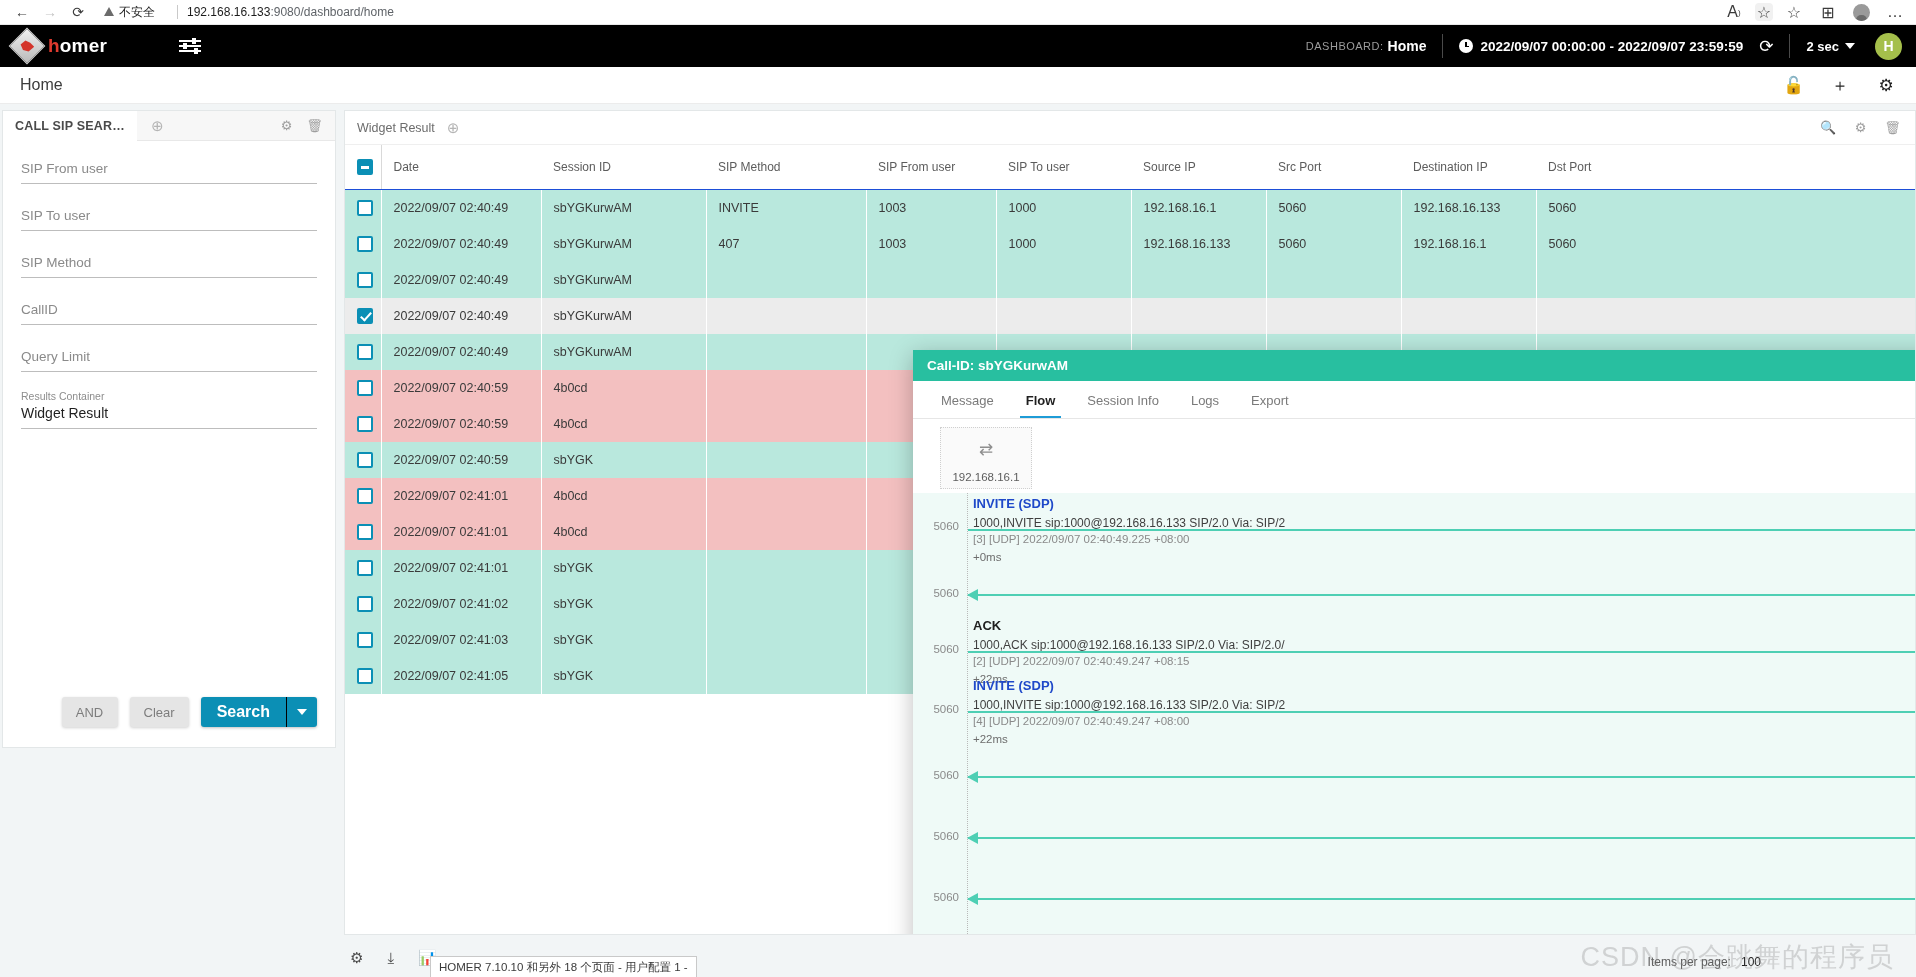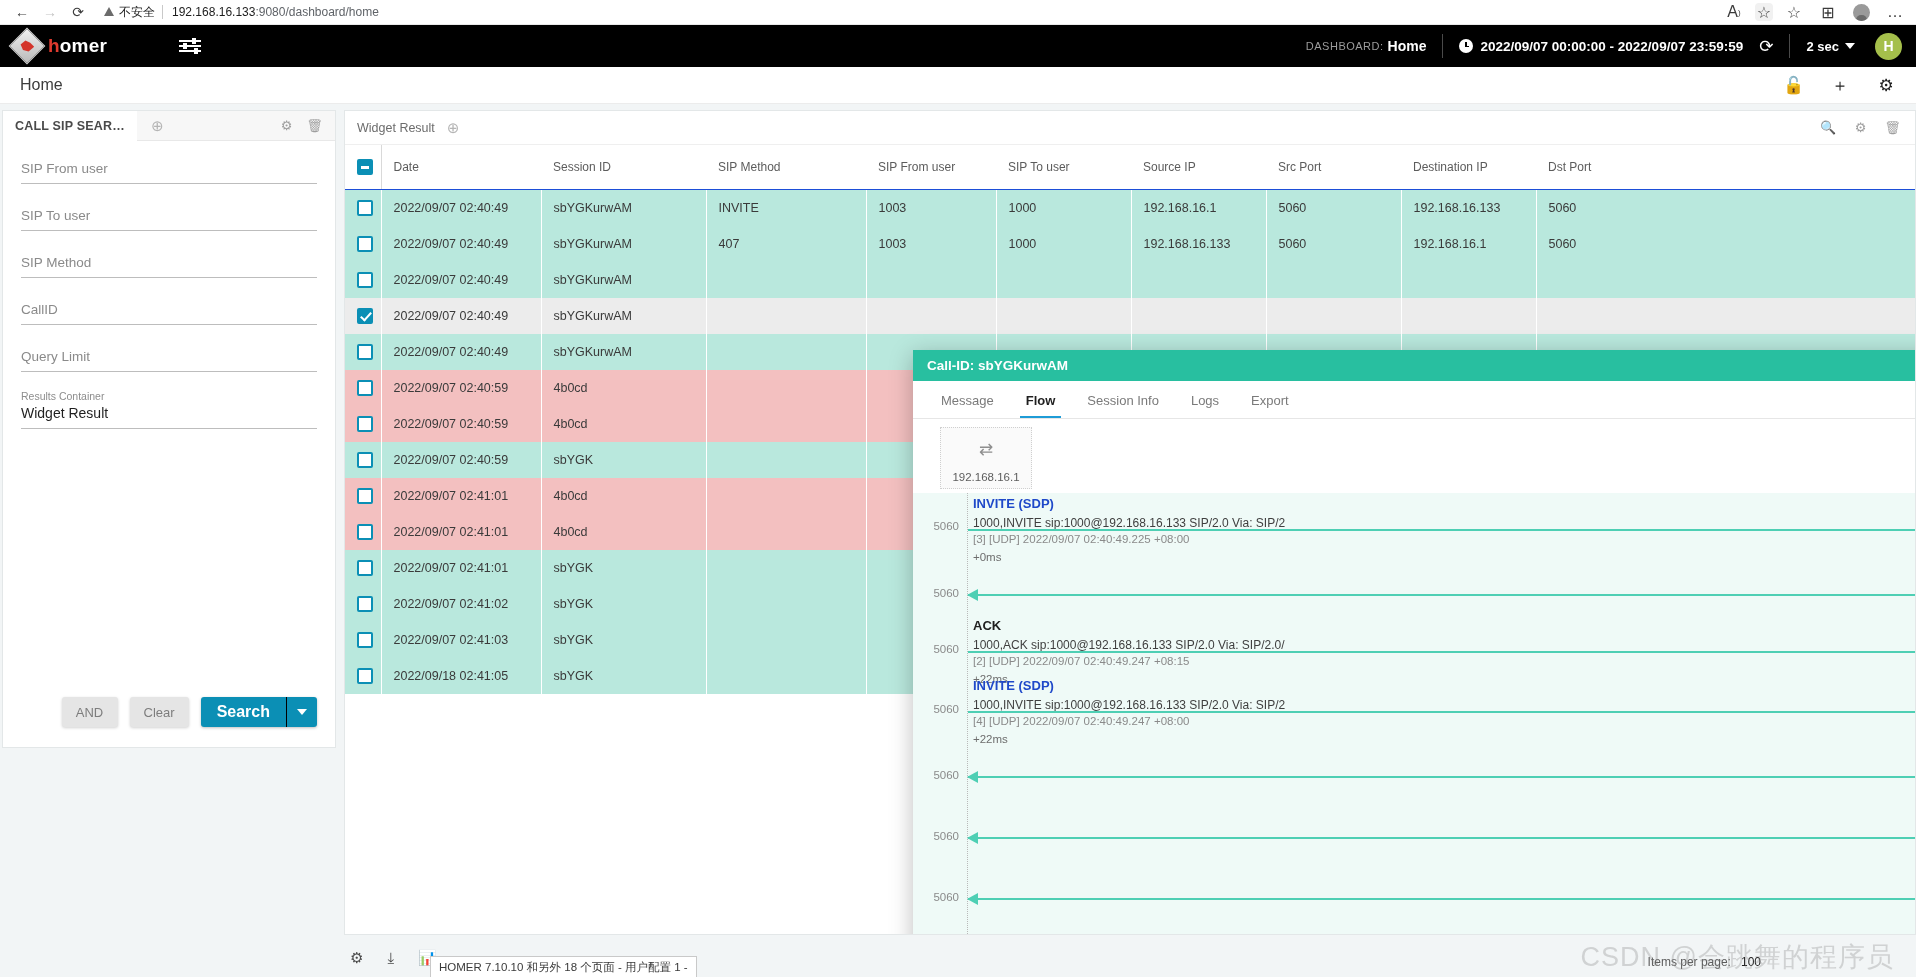--- a/index.html
+++ b/index.html
@@ -30,21 +30,21 @@
     display: flex; align-items: center;
     font-size: 12px; color: #1c1c1c;
     background: #fff;
     padding-left: 6px;
   }
   .warn-tri {
     display:inline-block; width:0;height:0;
     border-left:5px solid transparent;border-right:5px solid transparent;
     border-bottom:9px solid #6b6b6b; margin-right:5px; position:relative; top:-1px;
   }
-  .insecure-txt { color:#1c1c1c; font-size:12px; margin-right:7px;}
+  .insecure-txt { color:#1c1c1c; font-size:12px; margin-right:22px;}
   .vsep { width:1px; height:14px; background:#c9c9c9; margin-right:9px; }
   .url-host { color:#1c1c1c; }
   .url-rest { color:#5f6368; }
   .br-icons { display:flex; align-items:center; gap:16px; padding-right:4px;}
   .br-icons .ic { width:18px;height:18px; color:#3b3b3b; display:flex;align-items:center;justify-content:center;}
   .avatar-br {
     width:17px;height:17px;border-radius:50%;background:#9a9a9a;
     display:flex;align-items:flex-end;justify-content:center;overflow:hidden;
   }
   .avatar-br::after{content:"";width:11px;height:6px;border-radius:5px 5px 0 0;background:#6b6b6b;}
@@ -552,21 +552,21 @@
             <td></td>
             <td></td>
             <td></td>
             <td></td>
             <td></td>
             <td></td>
             <td></td>
           </tr>
           <tr class="row-green">
             <td class="c-check"><span class="cb"></span></td>
-            <td>2022/09/18 02:41:05</td>
+            <td>2022/09/07 02:41:05</td>
             <td class="sid">sbYGK</td>
             <td></td>
             <td></td>
             <td></td>
             <td></td>
             <td></td>
             <td></td>
             <td></td>
           </tr>
         </tbody>

